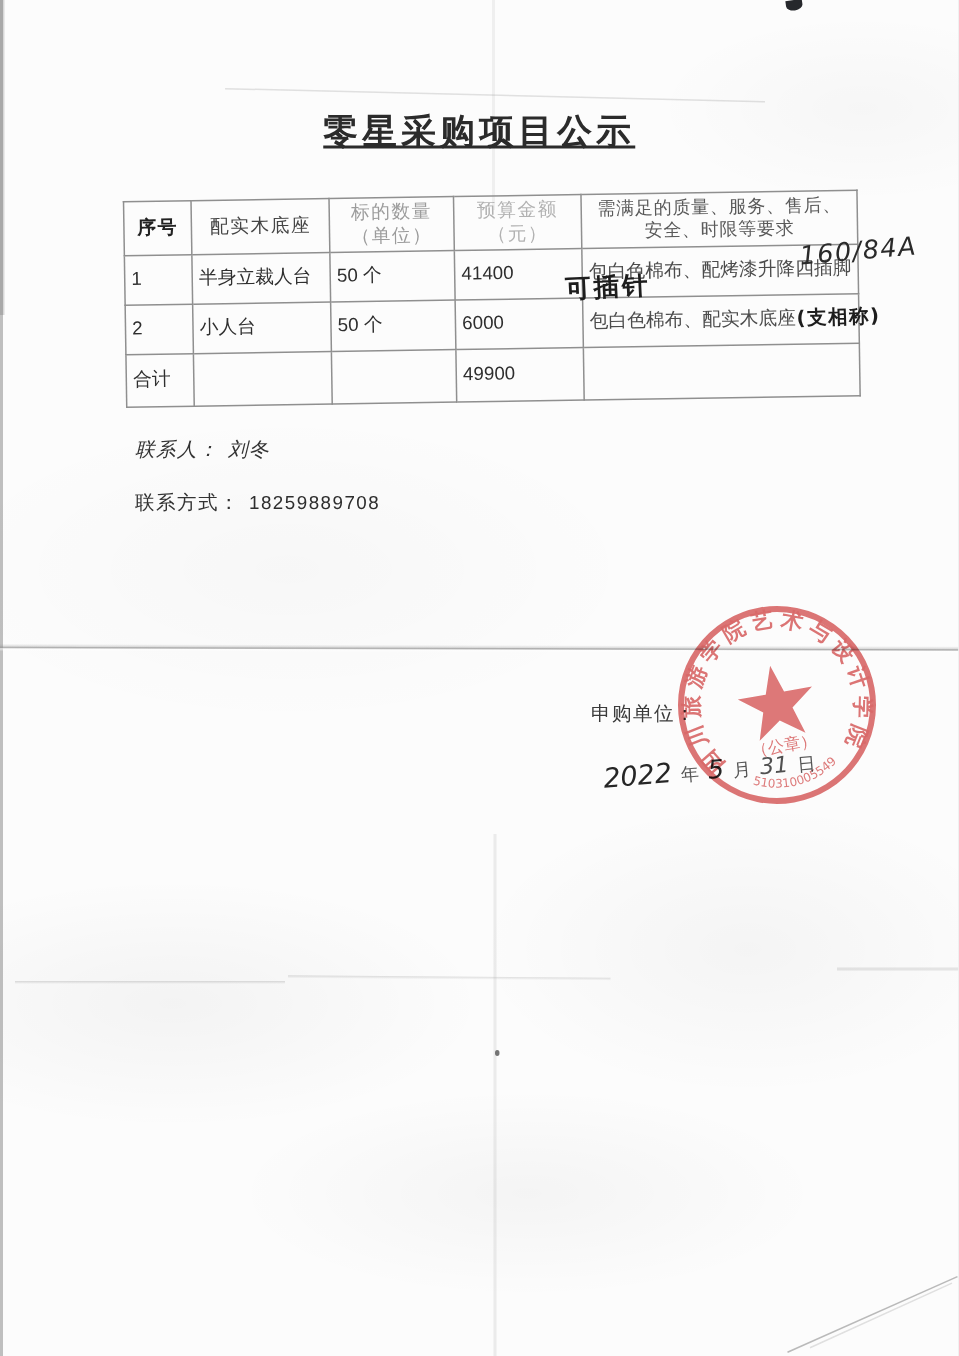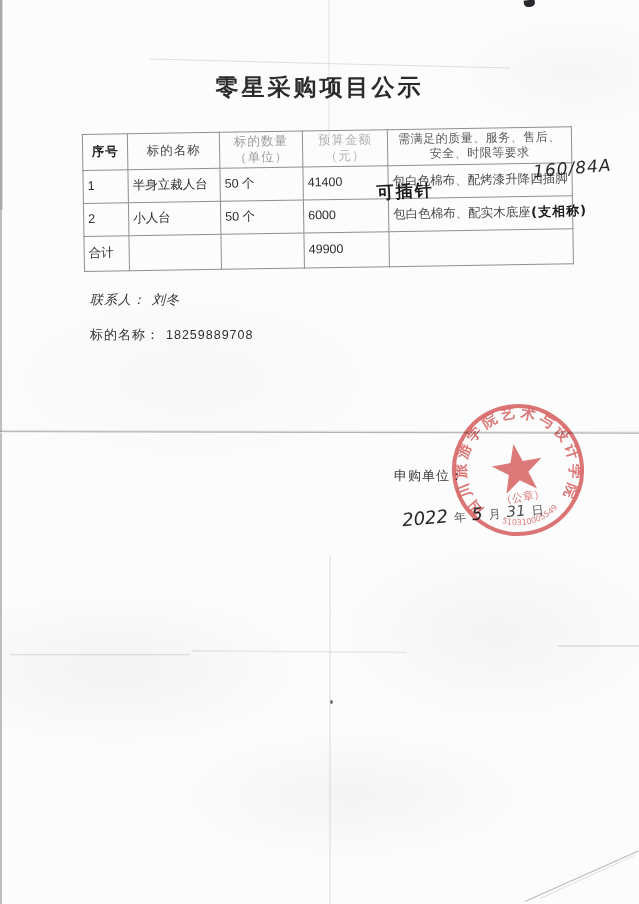--- a/index.html
+++ b/index.html
@@ -11,21 +11,21 @@
       radial-gradient(ellipse 280px 100px at 55% 88%, rgba(0,0,0,0.03), transparent 70%),
       radial-gradient(ellipse 200px 90px at 90% 8%, rgba(0,0,0,0.025), transparent 70%),
       radial-gradient(ellipse 340px 150px at 30% 42%, rgba(0,0,0,0.02), transparent 70%),
       #fcfcfc;
     font-family:"Liberation Serif","DejaVu Serif",serif;
     color:#2f2f2f;
   }
   .abs{position:absolute;}
   .title{
     width:100%;text-align:center;top:72px;left:0;
-    font-size:23px;font-weight:bold;letter-spacing:3px;color:#2b2b2b;
+    font-size:23px;font-weight:bold;letter-spacing:3px;color:#2b2b2b;text-decoration:underline;
   }
   
   .tbl-wrap{left:84px;top:134px;width:472px;transform:rotate(-0.9deg);transform-origin:left bottom;}
   table.doc{border-collapse:collapse;table-layout:fixed;width:470px;}
   table.doc td{
     border:1px solid #8f8f8f;vertical-align:middle;
     font-size:12.5px;line-height:1.3;padding:2px 4px;overflow:visible;
   }
   .c1{width:40px;border-radius:13px;} .c2{width:87px;} .c3{width:78px;} .c4{width:80px;} .c5{width:179px;}
   tr.hdr td{height:32px;text-align:center;padding:1px 2px;}
@@ -107,21 +107,21 @@
   <div class="abs fold-br-2"></div>
   <div class="abs speck-mid"></div>
 
   <div class="abs title">零星采购项目公示</div>
 
   <div class="abs tbl-wrap">
     <table class="doc">
       <tbody>
           <tr class="hdr">
         <td class="c1"><span class="h-dark">序号</span></td>
-        <td class="c2"><span class="h-mid">标的名称</span></td>
+        <td class="c2"><span class="h-mid">配实木底座</span></td>
         <td class="c3">
           <div class="h-faint">标的数量</div>
           <div class="h-faint">（单位）</div>
         </td>
         <td class="c4">
           <div class="h-faint2">预算金额</div>
           <div class="h-faint2">（元）</div>
         </td>
         <td class="c5">
           <div class="h-req">需满足的质量、服务、售后、</div>
@@ -154,21 +154,21 @@
 
     <div class="abs hw-pin">可插针</div>
   </div>
 
   <div class="abs side-note hand">160/84A</div>
 
   <div class="abs contact1">
     <span>联系人：</span><span class="name">刘冬</span>
   </div>
   <div class="abs contact2">
-    <span>标的名称：</span><span class="num">18259889708</span>
+    <span>联系方式：</span><span class="num">18259889708</span>
   </div>
 
   <div class="abs unit-label">申购单位：</div>
 
   <div class="abs date-line">
     <span class="hand dyr">2022</span>
     <span class="dlbl">年</span>
     <span class="hand dmo">5</span>
     <span class="dlbl">月</span>
     <span class="hand dday">31</span>

